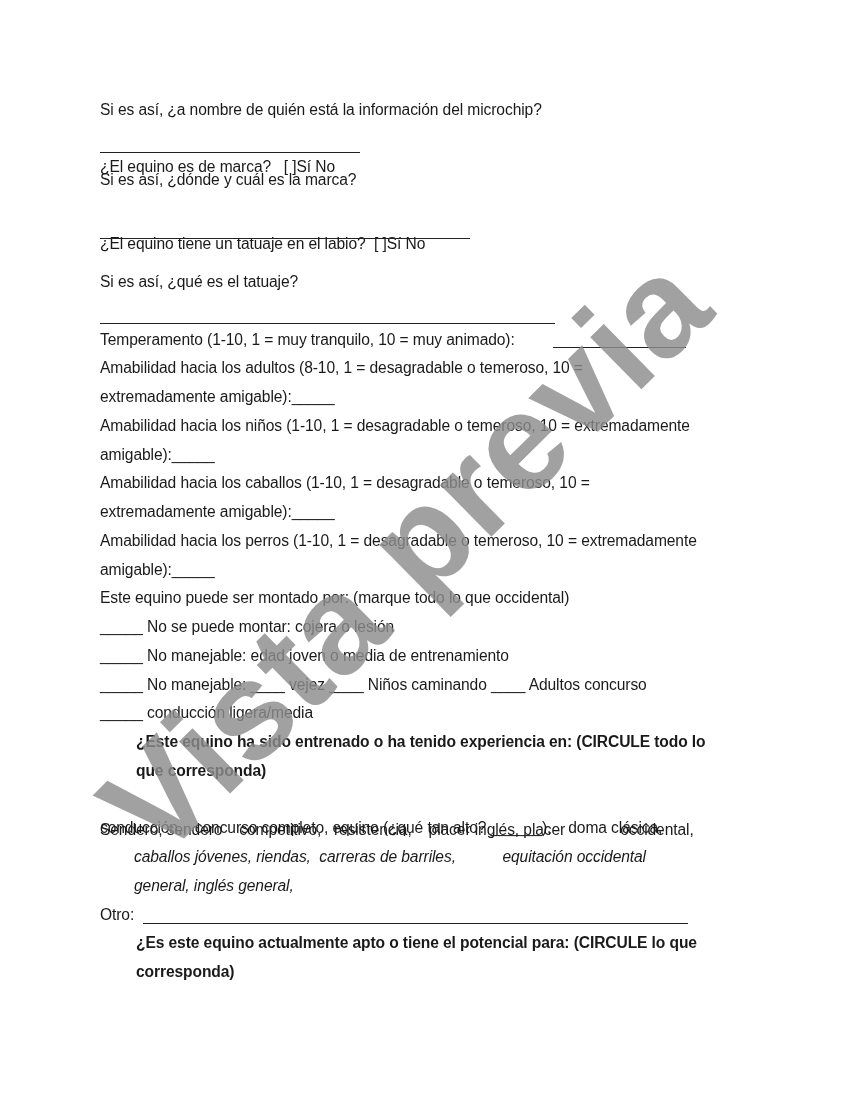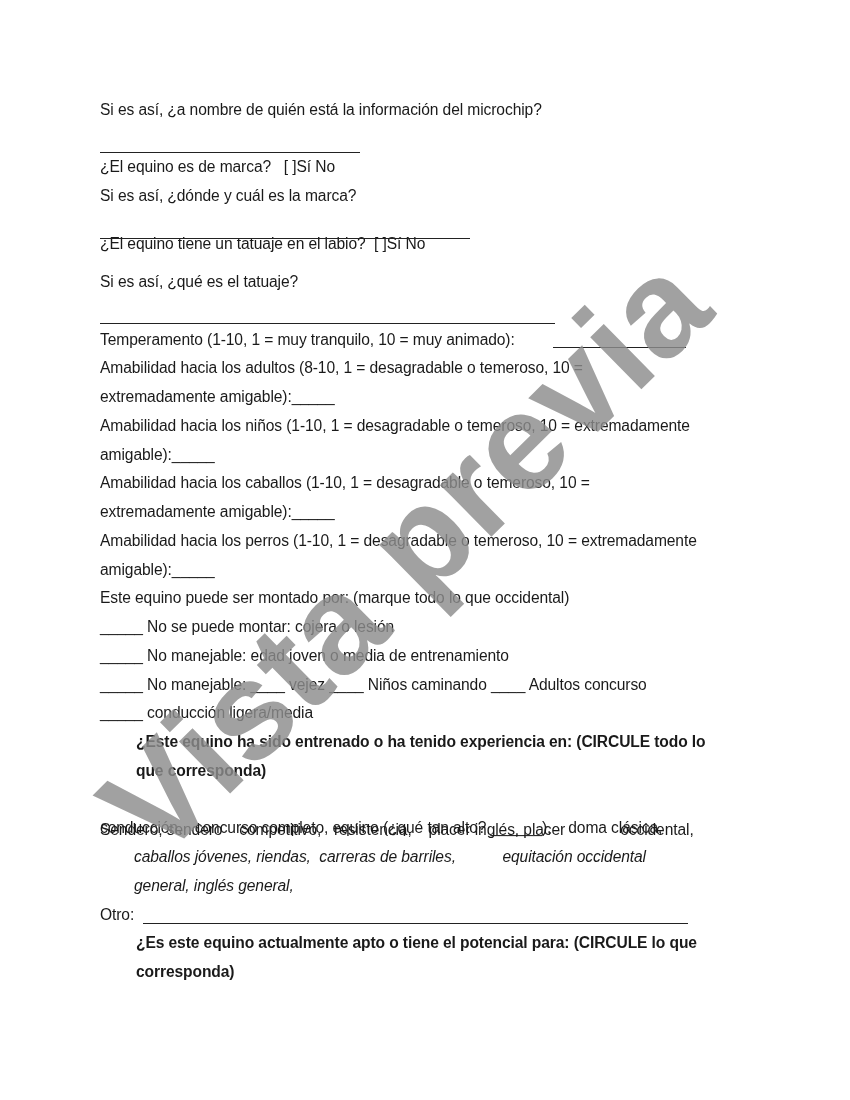--- a/index.html
+++ b/index.html
@@ -94,21 +94,21 @@
     }
   </style>
 </head>
 <body>
 
 <div class="page">
 
   <div id="lines-container">
     <div class="line" style="top:100px">Si es así, ¿a nombre de quién está la información del microchip?</div>
     <div class="line" style="top:157px">¿El equino es de marca?   [ ]Sí No</div>
-    <div class="line" style="top:186px">Si es así, ¿dónde y cuál es la marca?</div>
+    <div class="line" style="top:170px">Si es así, ¿dónde y cuál es la marca?</div>
     <div class="line" style="top:234px">¿El equino tiene un tatuaje en el labio?  [ ]Sí No</div>
     <div class="line" style="top:272px">Si es así, ¿qué es el tatuaje?</div>
     <div class="line" style="top:330px">Temperamento (1-10, 1 = muy tranquilo, 10 = muy animado):</div>
     <div class="line" style="top:358px">Amabilidad hacia los adultos (8-10, 1 = desagradable o temeroso, 10 =</div>
     <div class="line" style="top:387px">extremadamente amigable):_____</div>
     <div class="line" style="top:416px">Amabilidad hacia los niños (1-10, 1 = desagradable o temeroso, 10 = extremadamente</div>
     <div class="line" style="top:445px">amigable):_____</div>
     <div class="line" style="top:473px">Amabilidad hacia los caballos (1-10, 1 = desagradable o temeroso, 10 =</div>
     <div class="line" style="top:502px">extremadamente amigable):_____</div>
     <div class="line" style="top:531px">Amabilidad hacia los perros (1-10, 1 = desagradable o temeroso, 10 = extremadamente</div>

